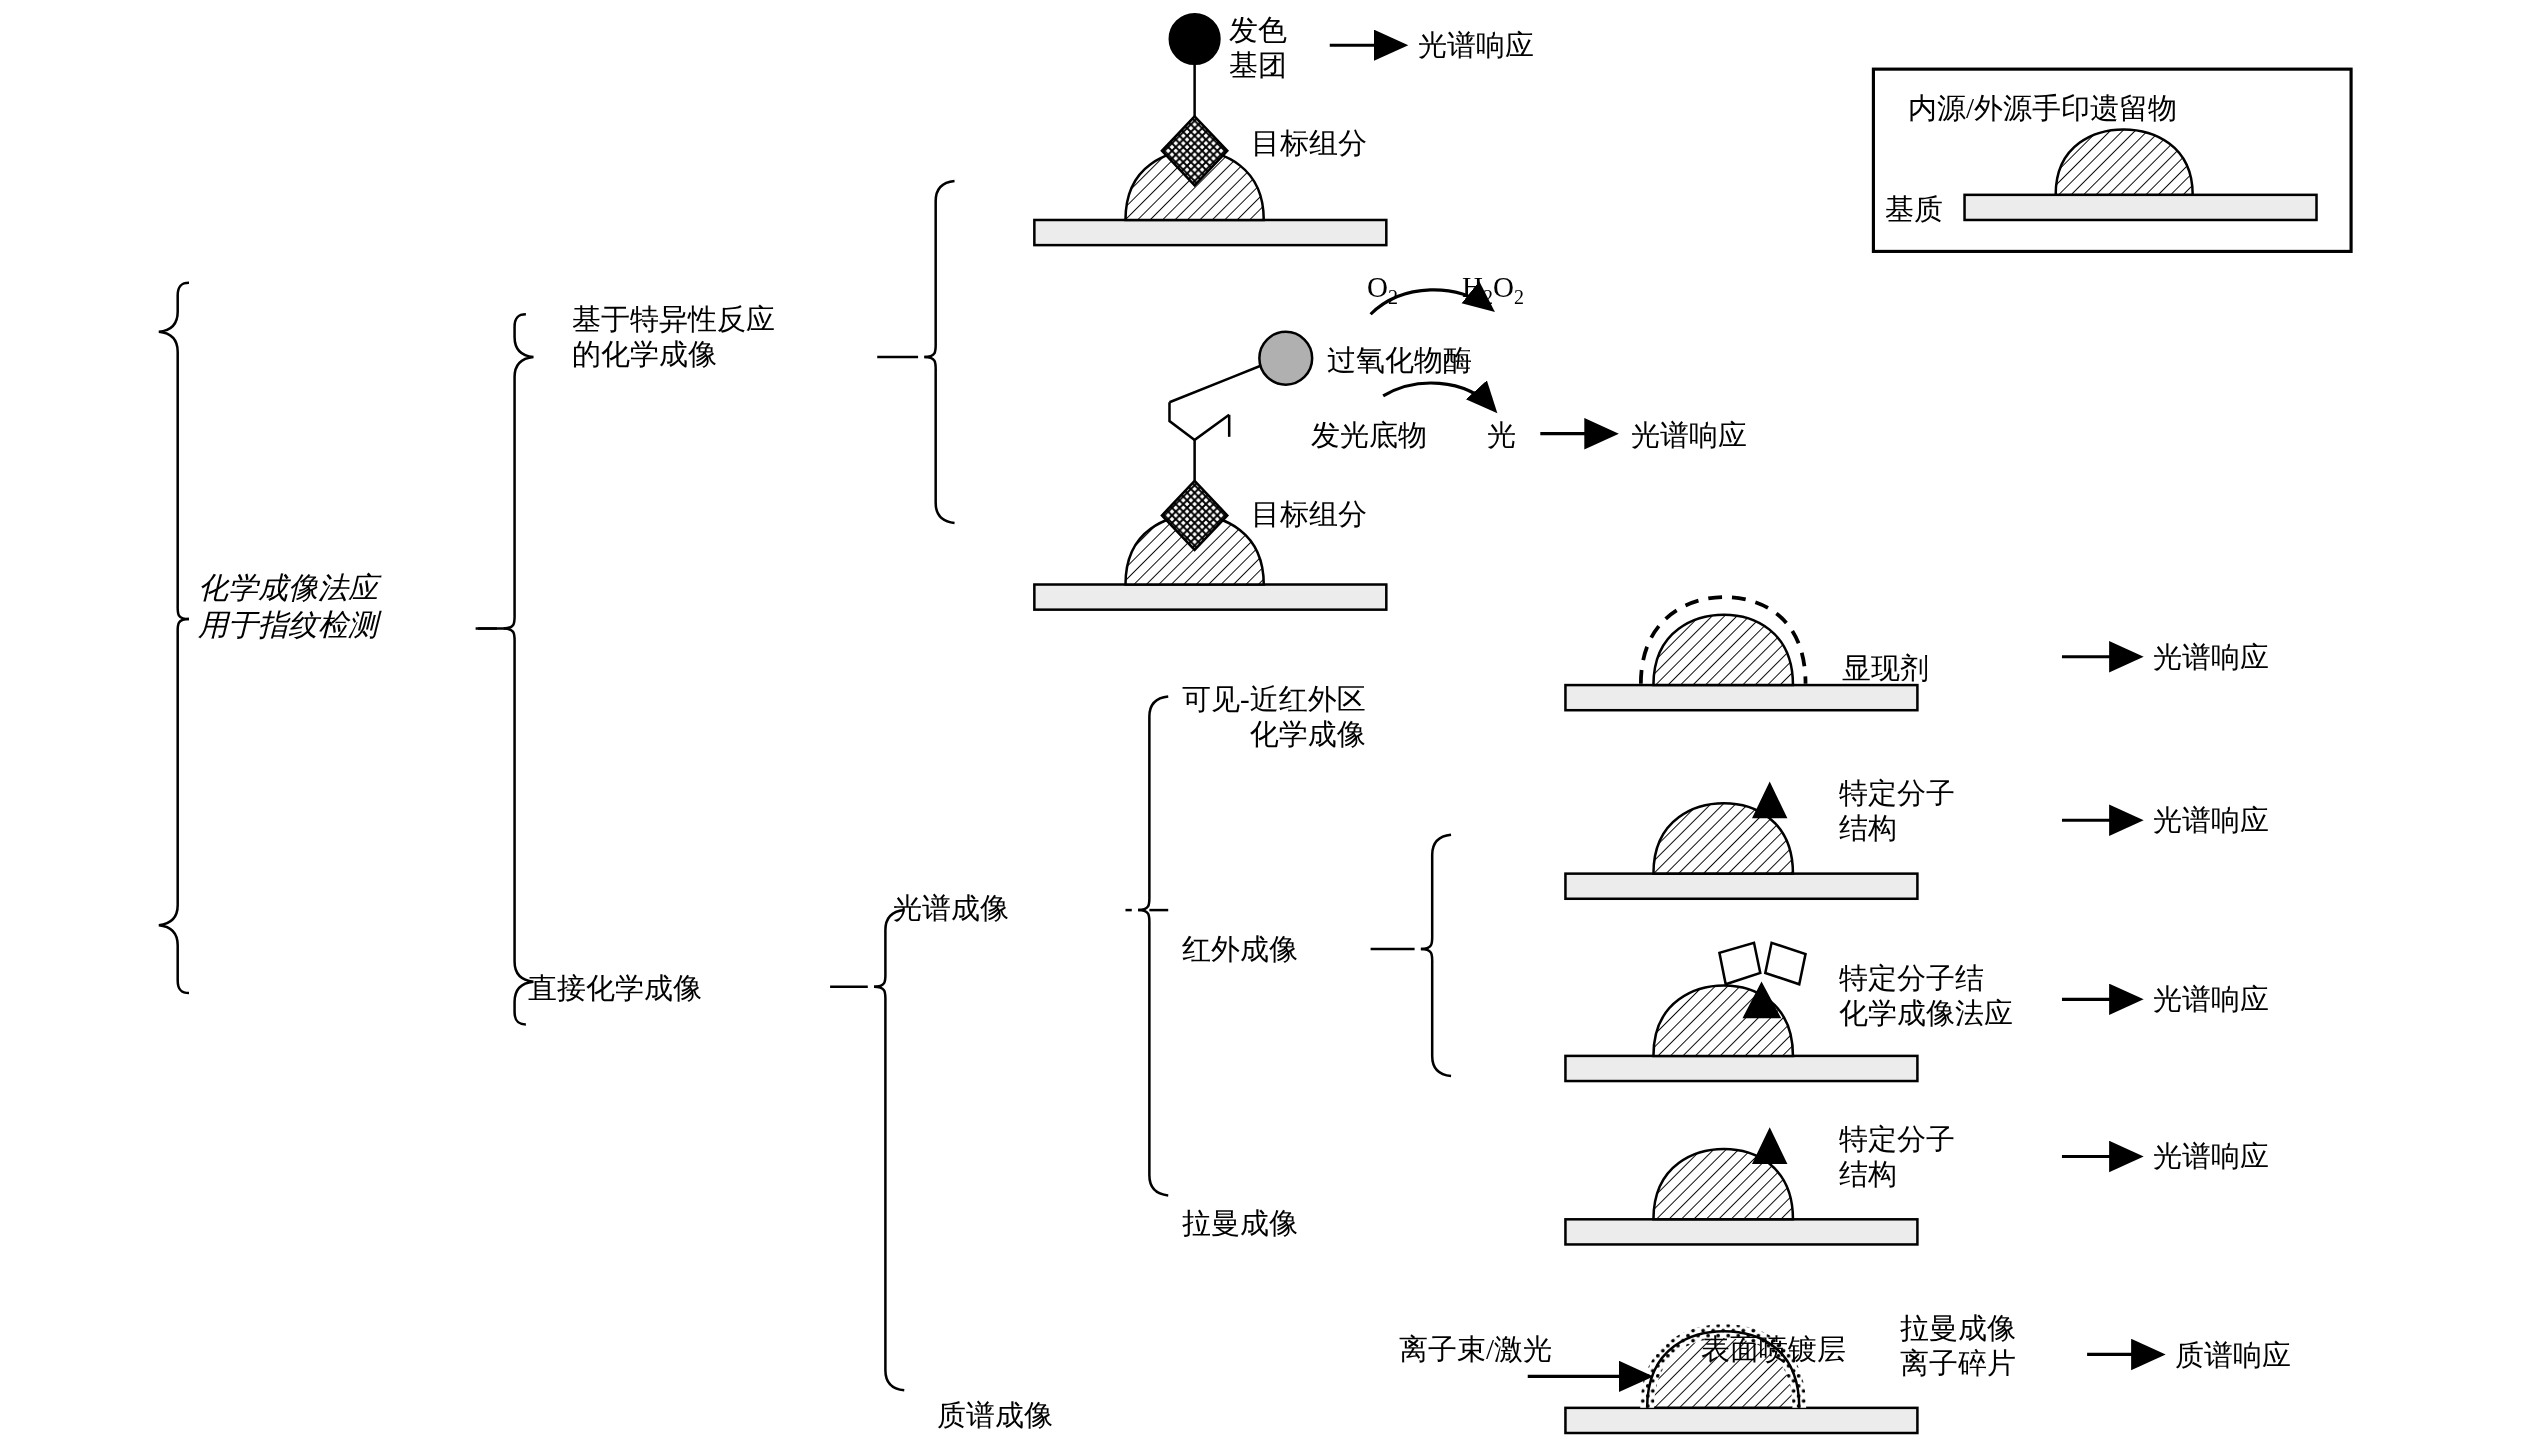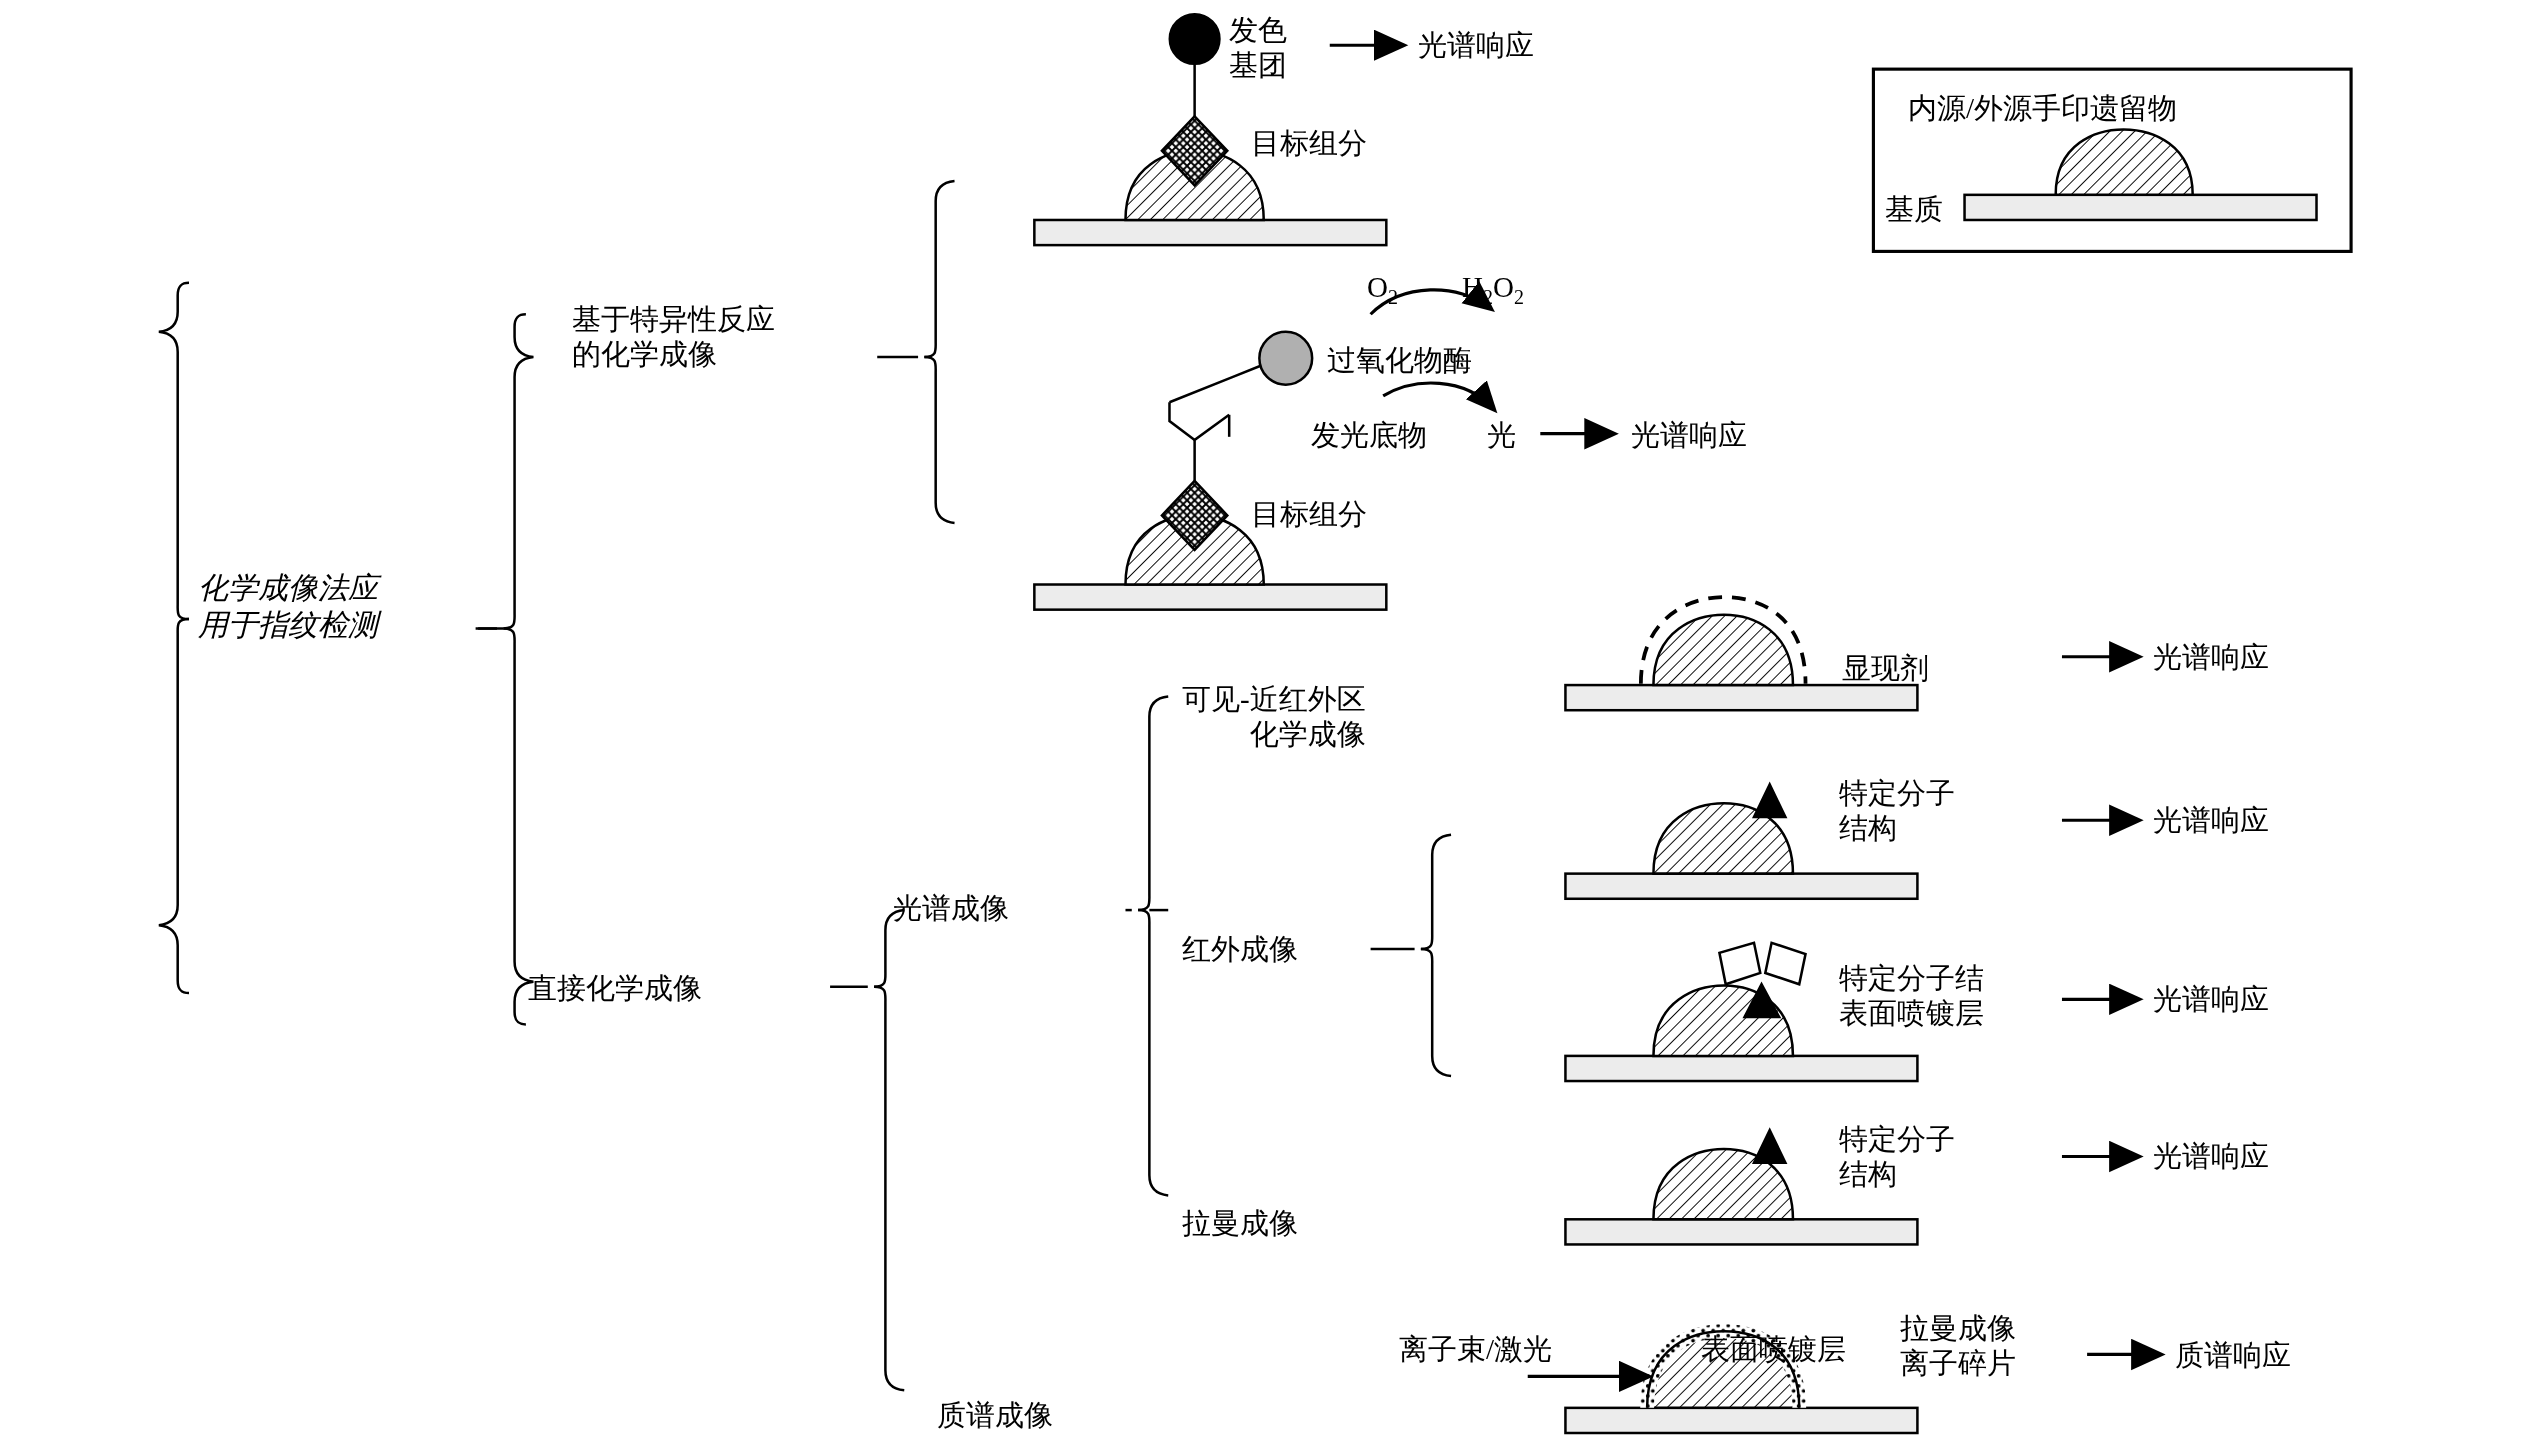--- a/index.html
+++ b/index.html
@@ -167,21 +167,21 @@
   <div class="lbl" style="left:1251px;top:497px;">目标组分</div>
 
   <div class="lbl" style="left:1842px;top:651px;">显现剂</div>
   <div class="lbl" style="left:2153px;top:640px;">光谱响应</div>
 
   <div class="lbl" style="left:1839px;top:776px;">特定分子
 结构</div>
   <div class="lbl" style="left:2153px;top:803px;">光谱响应</div>
 
   <div class="lbl" style="left:1839px;top:961px;">特定分子结
-表面喷镀层</div>
+化学成像法应</div>
   <div class="lbl" style="left:2153px;top:982px;">光谱响应</div>
 
   <div class="lbl" style="left:1839px;top:1122px;">特定分子
 结构</div>
   <div class="lbl" style="left:2153px;top:1139px;">光谱响应</div>
 
   <div class="lbl" style="left:1399px;top:1332px;">离子束/激光</div>
   <div class="lbl" style="left:1657px;top:1332px;margin-left:44px;">表面喷镀层</div>
   <div class="lbl" style="left:1900px;top:1311px;">拉曼成像
 离子碎片</div>

